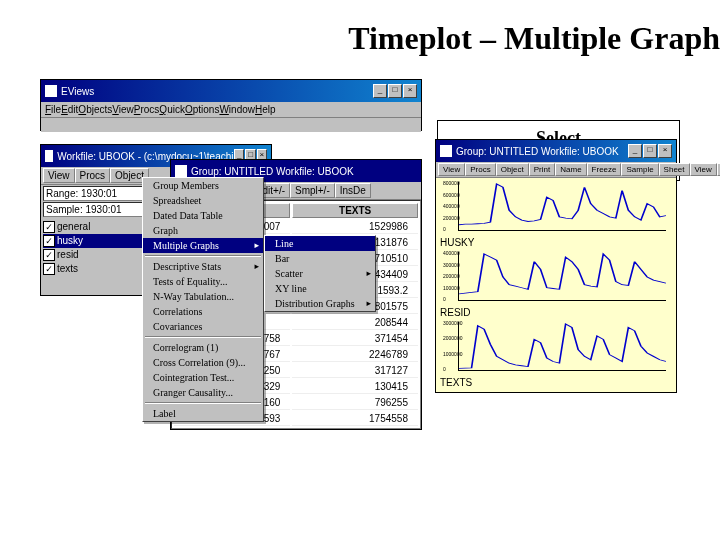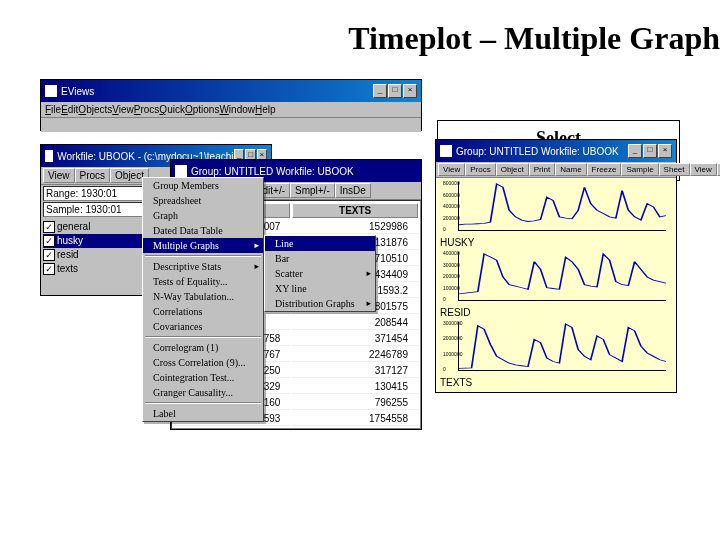--- a/index.html
+++ b/index.html
@@ -182,22 +182,22 @@
             <td>110593</td>
             <td>1754558</td>
           </tr>
         </tbody>
     </table>
   </div>
 
   <div class="menu" id="context-menu" style="left:102px;top:118px">
       <div class="mi">Group Members</div>
       <div class="mi">Spreadsheet</div>
+      <div class="mi">Dated Data Table</div>
       <div class="mi">Graph</div>
-      <div class="mi">Dated Data Table</div>
       <div class="mi sub hi">Multiple Graphs</div>
       <div class="sep"></div>
       <div class="mi sub">Descriptive Stats</div>
       <div class="mi">Tests of Equality...</div>
       <div class="mi">N-Way Tabulation...</div>
       <div class="mi">Correlations</div>
       <div class="mi">Covariances</div>
       <div class="sep"></div>
       <div class="mi">Correlogram (1)</div>
       <div class="mi">Cross Correlation (9)...</div>

